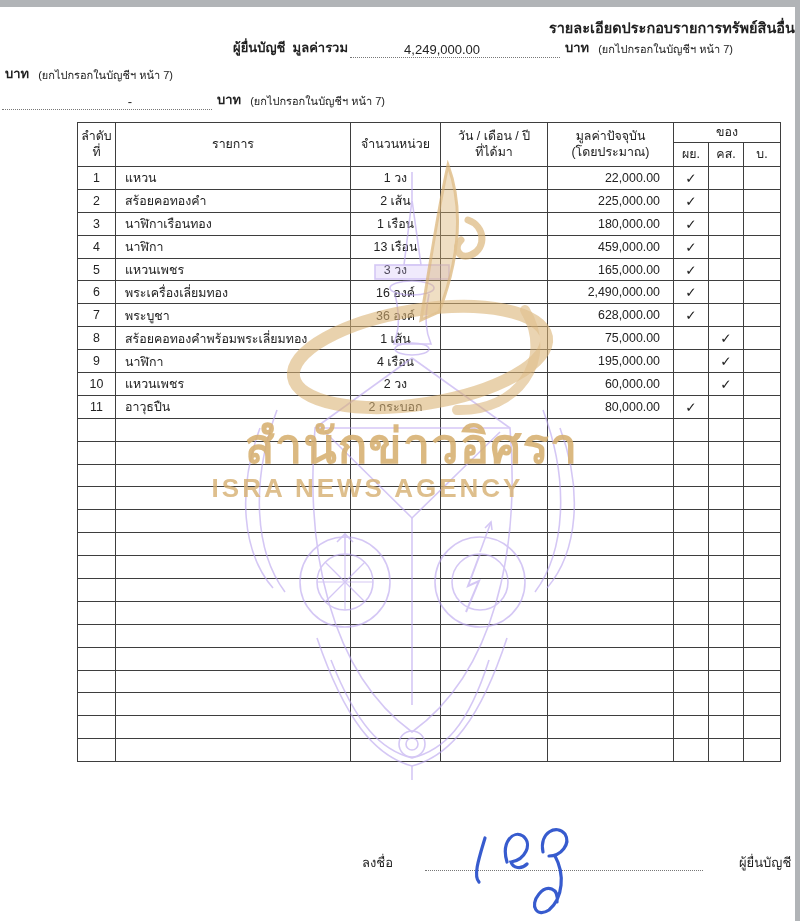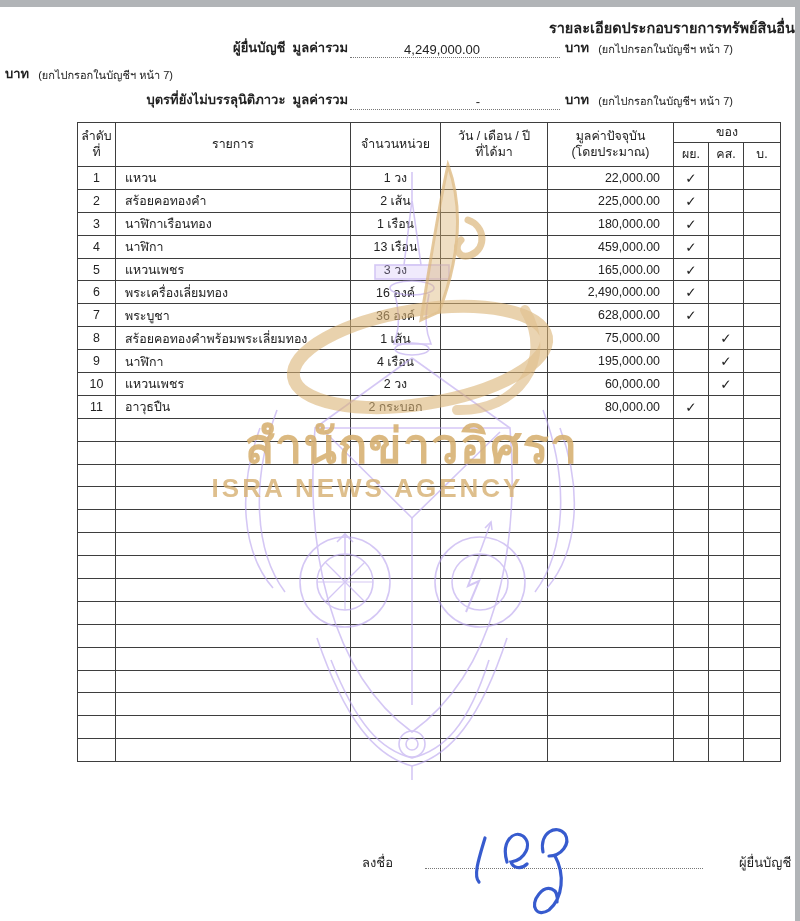--- a/index.html
+++ b/index.html
@@ -46,21 +46,21 @@
   .wm-gold-sub{
     position:absolute;left:-30px;top:466px;width:795px;text-align:center;
     font-size:26px;font-weight:bold;letter-spacing:3px;
     color:rgba(214,175,112,0.80);pointer-events:none;
   }
   .wm-svg{position:absolute;pointer-events:none;}
   .footnote{
     position:absolute;left:340px;top:779px;font-size:12.4px;color:#1f1f1f;white-space:pre;
   }
   .footnote .fn-label{font-weight:bold;text-decoration:underline;}
-  .signrow{position:absolute;left:362px;top:845px;display:flex;align-items:flex-start;font-size:13px;color:#1f1f1f;gap:32px;}
+  .signrow{position:absolute;left:362px;top:845px;display:flex;align-items:center;font-size:13px;color:#1f1f1f;gap:32px;}
   .sign-label{font-weight:normal;}
   .sign-dots{width:278px;height:16px;border-bottom:1px dotted #777;}
   .sign-role{margin-left:4px;}
   .strip-top{position:absolute;left:0;top:0;width:800px;height:7px;background:#b1b4b7;}
   .strip-right{position:absolute;right:0;top:0;width:5px;height:921px;background:#b1b4b7;}
 </style>
 </head>
 <body>
 
 <div class="page">
@@ -73,21 +73,20 @@
         <span class="sl-value">4,249,000.00</span>
       </span>
     <span class="sl-unit">บาท</span>
     <span class="sl-note">(ยกไปกรอกในบัญชีฯ หน้า 7)</span>
   </div>
   <div class="sumline" style="top:57px">
     <span class="sl-unit">บาท</span>
     <span class="sl-note">(ยกไปกรอกในบัญชีฯ หน้า 7)</span>
   </div>
   <div class="sumline" style="top:83px">
-    <span class="sl-label">บุตรที่ยังไม่บรรลุนิติภาวะ  มูลค่ารวม</span>
     <span class="sl-dots">
         <span class="sl-value">-</span>
       </span>
     <span class="sl-unit">บาท</span>
     <span class="sl-note">(ยกไปกรอกในบัญชีฯ หน้า 7)</span>
   </div>
 
   <div class="tablewrap">
     <table>
       <colgroup>

